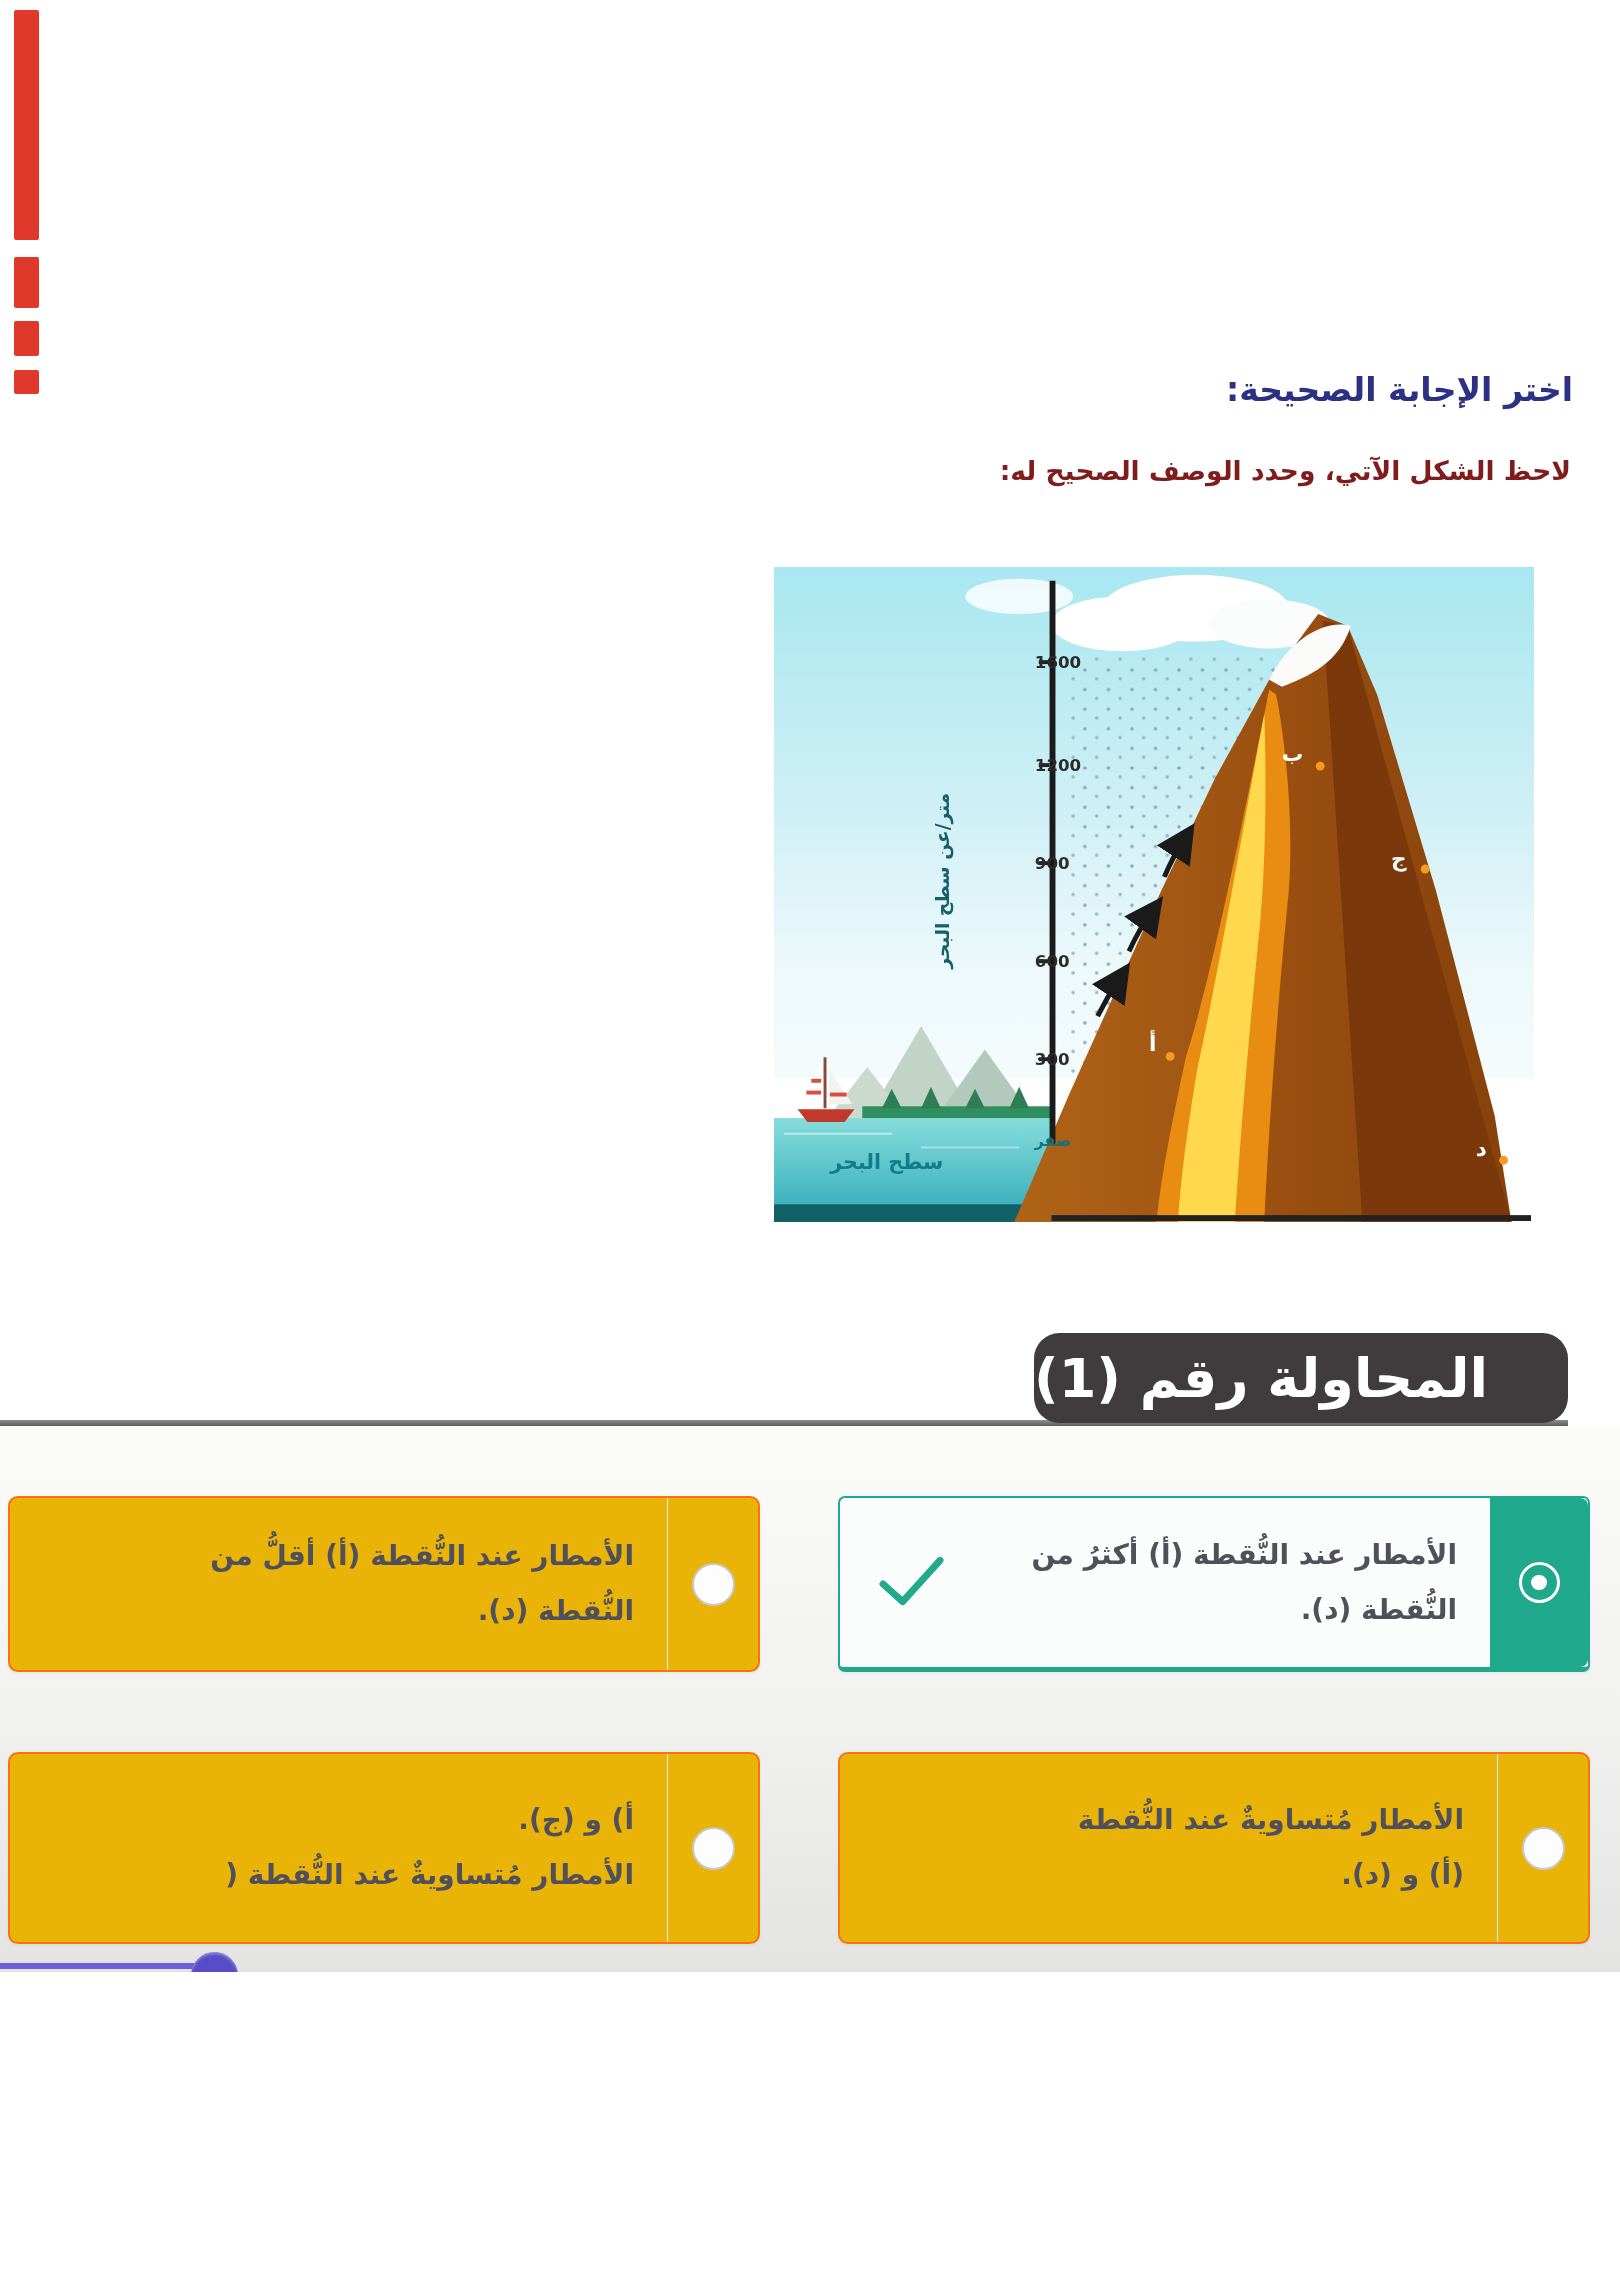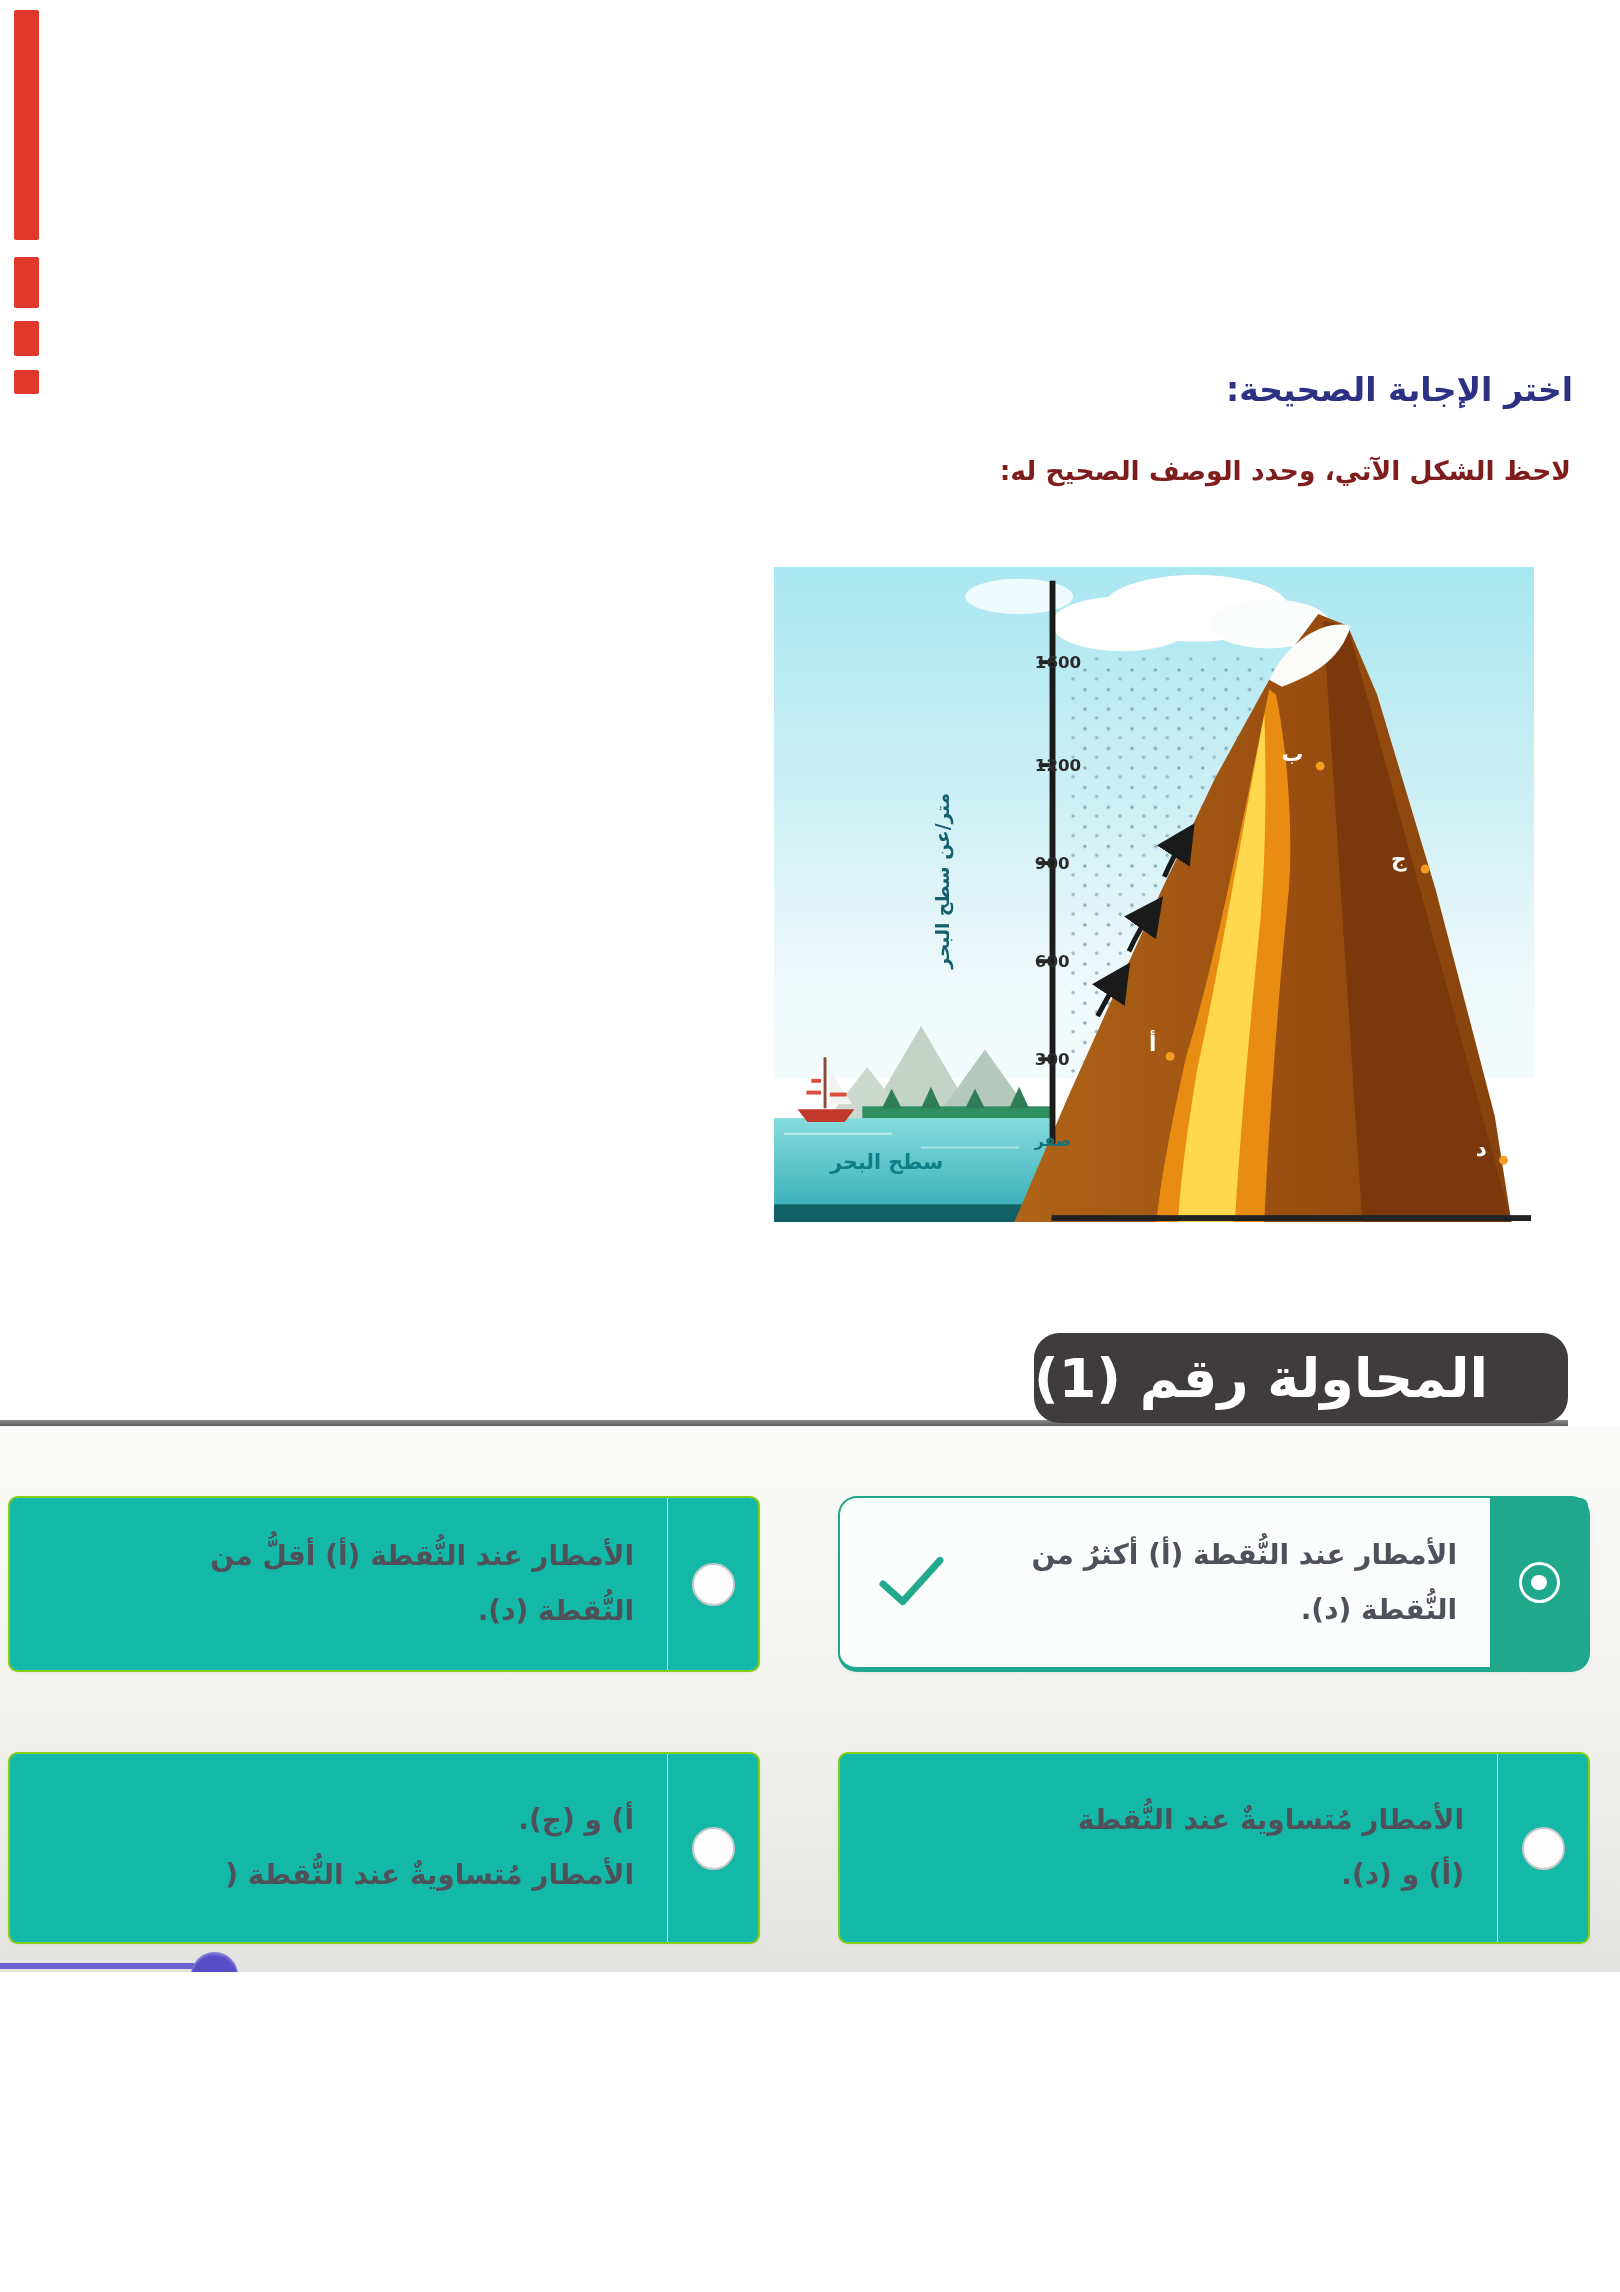--- a/index.html
+++ b/index.html
@@ -19,22 +19,22 @@
   .scene svg{position:absolute;top:0;left:0;}
 
   
   .rule{position:absolute;top:1420px;left:0;width:1568px;height:5.9px;background:linear-gradient(180deg,#8d8d8d,#5c5c5c);z-index:1;}
   .attempt-banner{position:absolute;top:1333px;right:52px;width:534px;height:90px;background:#403c3e;border-radius:25.5px;z-index:2;
     display:flex;align-items:center;justify-content:flex-end;color:#ffffff;font-size:54px;font-weight:bold;}
 
   
   .options-bg{position:absolute;top:1426px;left:0;width:1620px;height:546px;background:linear-gradient(180deg,#fbfbfa 0%,#f1f1ef 55%,#e3e3e1 100%);}
   .options-grid{position:absolute;top:1496px;right:30px;width:1582px;display:grid;grid-template-columns:1fr 1fr;grid-template-rows:176px 192px;column-gap:78px;row-gap:80px;z-index:3;}
-  .option-card{position:relative;background:#14b8a6;border:2px solid #84cc16;border-radius:9.8px;display:flex;box-shadow:0 1px 3.9px rgba(0,0,0,0.05);}
-  .option-card.selected{background:#fbfdfc;border:2.9px solid #1fa88c;border-bottom-width:5.9px;border-radius:19px;}
+  .option-card{position:relative;background:#eab308;border:2px solid #f97316;border-radius:9.8px;display:flex;box-shadow:0 1px 3.9px rgba(0,0,0,0.05);}
+  .option-card.selected{background:#fbfdfc;border:2.9px solid #1fa88c;border-bottom-width:5.9px;border-radius:7px;}
   .radio-strip{flex:0 0 90px;display:flex;align-items:center;justify-content:center;border-left:1px solid #ececec;}
   .option-card.selected .radio-strip{flex:0 0 98px;background:#1fa88c;border-left:none;border-radius:0 7.8px 7.8px 0;}
   .radio-outer{width:39px;height:39px;border:2.9px solid #c8c8c8;border-radius:50%;background:#fdfdfd;}
   .radio-donut{width:35px;height:35px;border:3.9px solid #ffffff;border-radius:50%;display:flex;align-items:center;justify-content:center;}
   .radio-dot{width:15.7px;height:15.7px;background:#ffffff;border-radius:50%;}
   .option-text{flex:1;display:flex;flex-direction:column;justify-content:center;text-align:right;padding:11.8px 33px 11.8px 118px;font-size:28px;font-weight:bold;color:#50505a;line-height:1.95;}
   .option-line{display:block;}
   .check-wrap{position:absolute;left:37px;top:50%;transform:translateY(-50%);}
 
   

